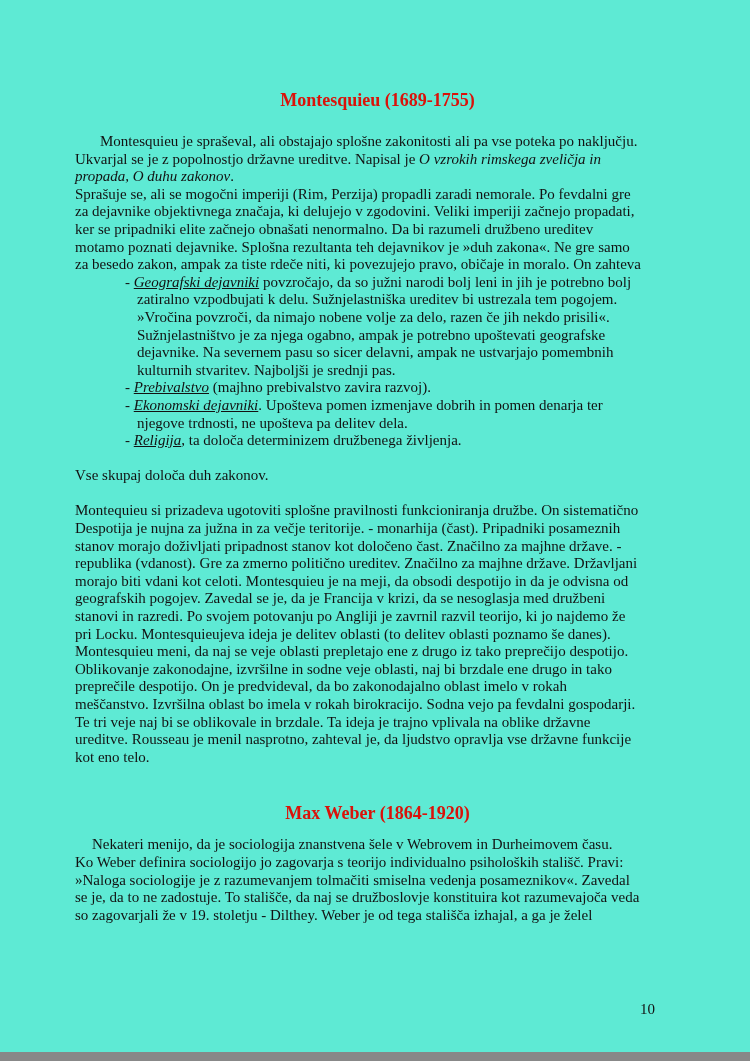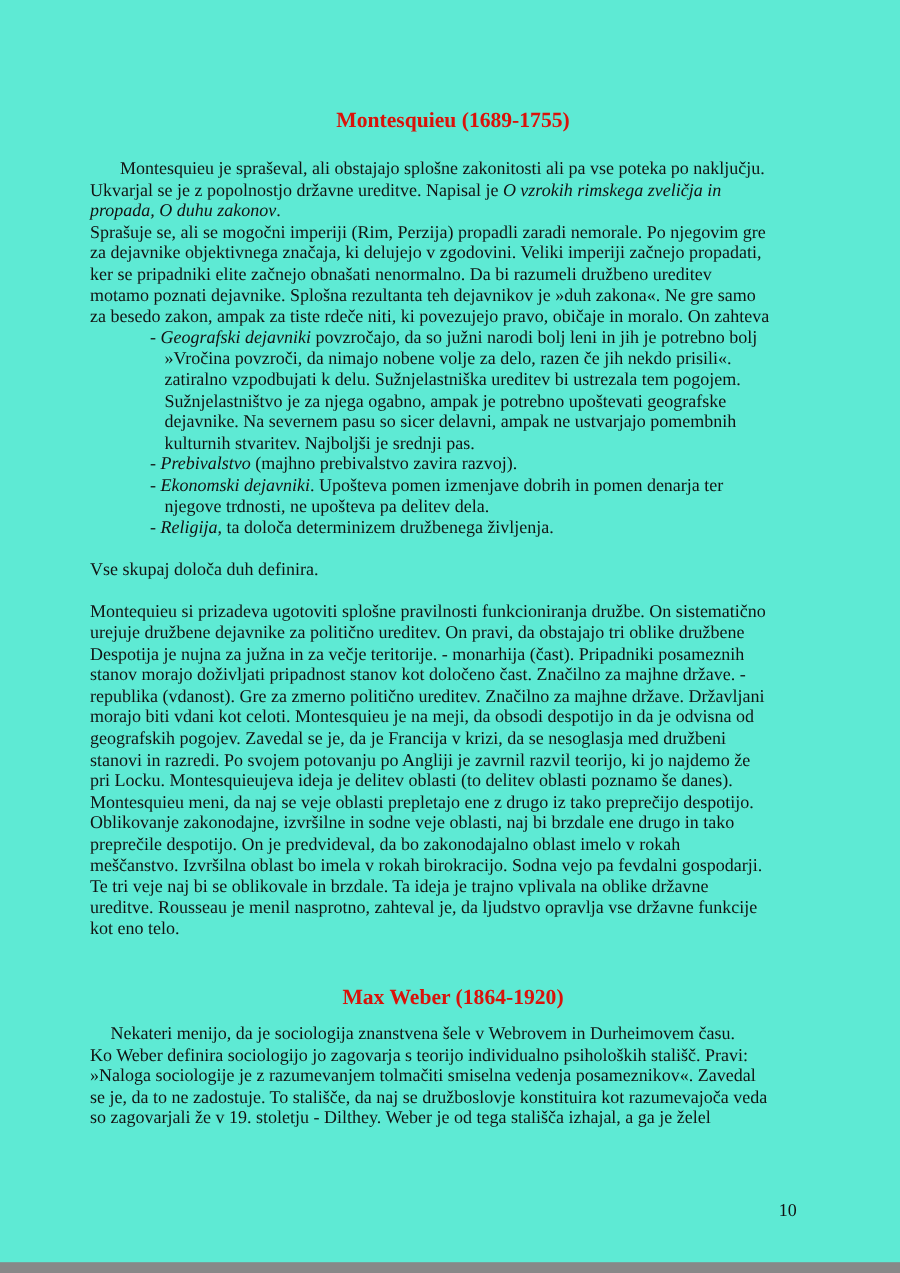--- a/index.html
+++ b/index.html
@@ -36,60 +36,59 @@
     line-height: 17.6px;
     white-space: nowrap;
   }
   .gap { height: 17.6px; }
   .ind-0 { padding-left: 0; }
   .ind-1 { padding-left: 25px; }
   .ind-2 { padding-left: 50px; }
   .ind-3 { padding-left: 62px; }
   .ind-4 { padding-left: 17px; }
   .seg-i { font-style: italic; }
-  .seg-u { }
+  .seg-u { text-decoration: underline; }
   .page-number {
     position: absolute;
     top: 1000px;
     left: 640px;
     width: 24px;
-    text-align: right;
+    text-align: left;
     font-size: 15px;
     line-height: 18px;
   }
 </style>
 </head>
 <body>
 
 <div class="page">
   <div class="content">
       <div class="heading">Montesquieu (1689-1755)</div>
       <div class="line ind-1"><span class="">Montesquieu je spraševal, ali obstajajo splošne zakonitosti ali pa vse poteka po naključju.</span></div>
       <div class="line ind-0"><span class="">Ukvarjal se je z popolnostjo državne ureditve. Napisal je </span><span class="seg-i ">O vzrokih rimskega zveličja in</span></div>
       <div class="line ind-0"><span class="seg-i ">propada, O duhu zakonov</span><span class="">.</span></div>
-      <div class="line ind-0"><span class="">Sprašuje se, ali se mogočni imperiji (Rim, Perzija) propadli zaradi nemorale. Po njegovim gre</span></div>
+      <div class="line ind-0"><span class="">Sprašuje se, ali se mogočni imperiji (Rim, Perzija) propadli zaradi nemorale. Po fevdalni gre</span></div>
       <div class="line ind-0"><span class="">za dejavnike objektivnega značaja, ki delujejo v zgodovini. Veliki imperiji začnejo propadati,</span></div>
       <div class="line ind-0"><span class="">ker se pripadniki elite začnejo obnašati nenormalno. Da bi razumeli družbeno ureditev</span></div>
       <div class="line ind-0"><span class="">motamo poznati dejavnike. Splošna rezultanta teh dejavnikov je »duh zakona«. Ne gre samo</span></div>
       <div class="line ind-0"><span class="">za besedo zakon, ampak za tiste rdeče niti, ki povezujejo pravo, običaje in moralo. On zahteva</span></div>
       <div class="line ind-2"><span class="">- </span><span class="seg-i seg-u">Geografski dejavniki</span><span class=""> povzročajo, da so južni narodi bolj leni in jih je potrebno bolj</span></div>
+      <div class="line ind-3"><span class="">zatiralno vzpodbujati k delu. Sužnjelastniška ureditev bi ustrezala tem pogojem.</span></div>
       <div class="line ind-3"><span class="">»Vročina povzroči, da nimajo nobene volje za delo, razen če jih nekdo prisili«.</span></div>
-      <div class="line ind-3"><span class="">zatiralno vzpodbujati k delu. Sužnjelastniška ureditev bi ustrezala tem pogojem.</span></div>
       <div class="line ind-3"><span class="">Sužnjelastništvo je za njega ogabno, ampak je potrebno upoštevati geografske</span></div>
       <div class="line ind-3"><span class="">dejavnike. Na severnem pasu so sicer delavni, ampak ne ustvarjajo pomembnih</span></div>
       <div class="line ind-3"><span class="">kulturnih stvaritev. Najboljši je srednji pas.</span></div>
       <div class="line ind-2"><span class="">- </span><span class="seg-i seg-u">Prebivalstvo</span><span class=""> (majhno prebivalstvo zavira razvoj).</span></div>
       <div class="line ind-2"><span class="">- </span><span class="seg-i seg-u">Ekonomski dejavniki</span><span class="">. Upošteva pomen izmenjave dobrih in pomen denarja ter</span></div>
       <div class="line ind-3"><span class="">njegove trdnosti, ne upošteva pa delitev dela.</span></div>
       <div class="line ind-2"><span class="">- </span><span class="seg-i seg-u">Religija</span><span class="">, ta določa determinizem družbenega življenja.</span></div>
       <div class="gap"></div>
-      <div class="line ind-0"><span class="">Vse skupaj določa duh definira.</span></div>
+      <div class="line ind-0"><span class="">Vse skupaj določa duh zakonov.</span></div>
       <div class="gap"></div>
       <div class="line ind-0"><span class="">Montequieu si prizadeva ugotoviti splošne pravilnosti funkcioniranja družbe. On sistematično</span></div>
-      <div class="line ind-0"><span class="">urejuje družbene dejavnike za politično ureditev. On pravi, da obstajajo tri oblike družbene</span></div>
       <div class="line ind-0"><span class="">Despotija je nujna za južna in za večje teritorije. - monarhija (čast). Pripadniki posameznih</span></div>
       <div class="line ind-0"><span class="">stanov morajo doživljati pripadnost stanov kot določeno čast. Značilno za majhne države. -</span></div>
       <div class="line ind-0"><span class="">republika (vdanost). Gre za zmerno politično ureditev. Značilno za majhne države. Državljani</span></div>
       <div class="line ind-0"><span class="">morajo biti vdani kot celoti. Montesquieu je na meji, da obsodi despotijo in da je odvisna od</span></div>
       <div class="line ind-0"><span class="">geografskih pogojev. Zavedal se je, da je Francija v krizi, da se nesoglasja med družbeni</span></div>
       <div class="line ind-0"><span class="">stanovi in razredi. Po svojem potovanju po Angliji je zavrnil razvil teorijo, ki jo najdemo že</span></div>
       <div class="line ind-0"><span class="">pri Locku. Montesquieujeva ideja je delitev oblasti (to delitev oblasti poznamo še danes).</span></div>
       <div class="line ind-0"><span class="">Montesquieu meni, da naj se veje oblasti prepletajo ene z drugo iz tako preprečijo despotijo.</span></div>
       <div class="line ind-0"><span class="">Oblikovanje zakonodajne, izvršilne in sodne veje oblasti, naj bi brzdale ene drugo in tako</span></div>
       <div class="line ind-0"><span class="">preprečile despotijo. On je predvideval, da bo zakonodajalno oblast imelo v rokah</span></div>

